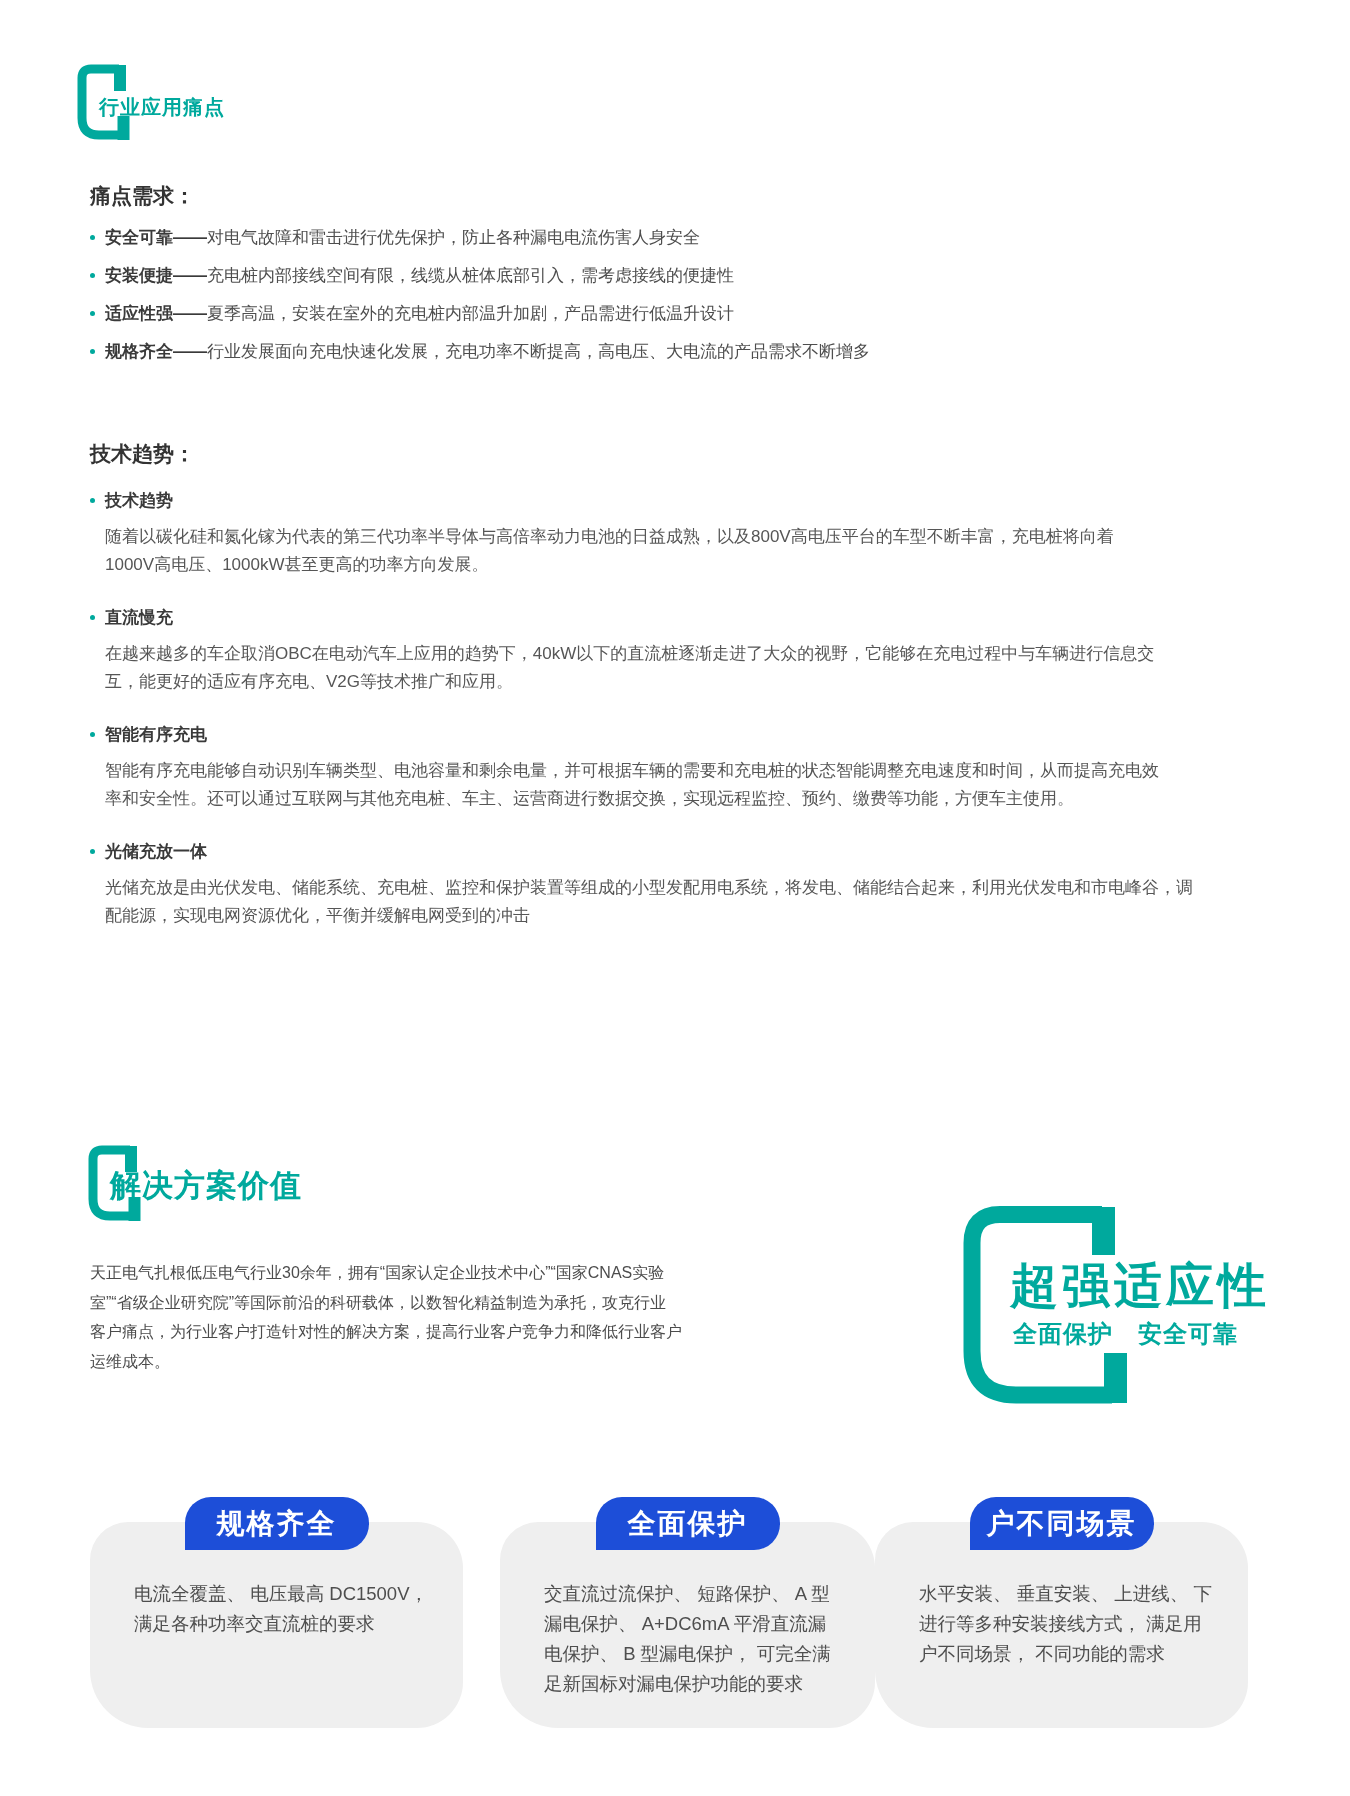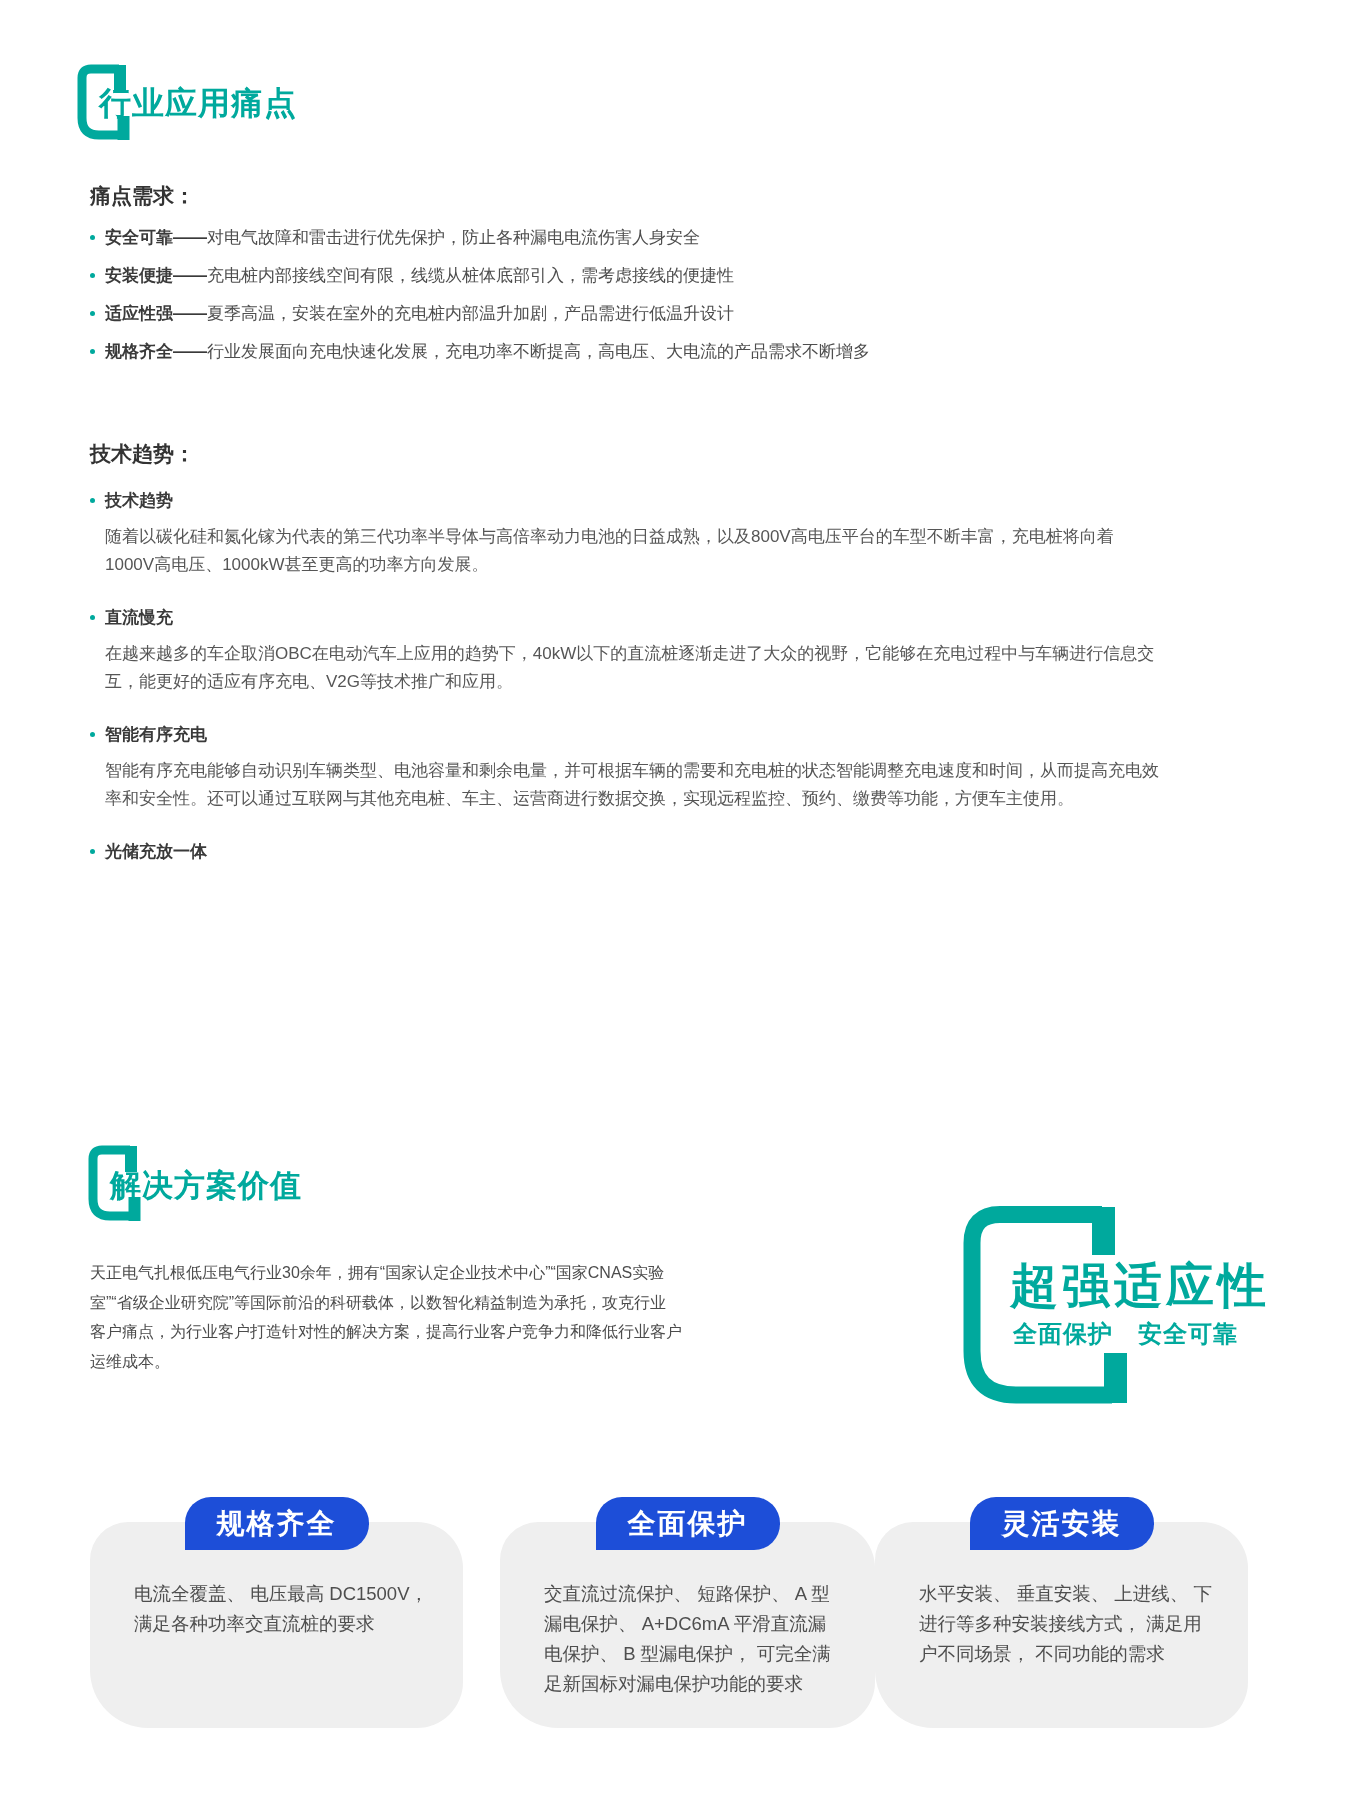--- a/index.html
+++ b/index.html
@@ -8,22 +8,22 @@
     font-family:"Liberation Sans","DejaVu Sans",sans-serif;
     -webkit-font-smoothing:antialiased;
   }
   .abs{position:absolute;}
   .preline{white-space:pre-line;}
 
   
   .sec-header{position:absolute;width:420px;height:78px;}
   .sec-header svg{position:absolute;left:0;top:0;}
   .sec-title{
-    position:absolute;left:22px;top:18px;
-    font-size:32px;font-weight:bold;color:#00A99D;letter-spacing:1px;white-space:nowrap;
+    position:absolute;left:22px;top:30px;
+    font-size:20px;font-weight:bold;color:#00A99D;letter-spacing:1px;white-space:nowrap;
   }
 
   
   .block-label{font-size:21px;font-weight:bold;color:#333333;white-space:nowrap;}
 
   
   .pain-list{left:90px;top:229px;width:1180px;}
   .pain-item{position:relative;padding-left:15px;margin-bottom:21px;font-size:17px;line-height:17px;white-space:nowrap;}
   .dot{position:absolute;left:0;top:6px;width:5px;height:5px;border-radius:50%;background:#00A99D;}
   .pain-lead{font-weight:bold;color:#3a3a3a;}
@@ -97,20 +97,22 @@
     <div class="trend-body preline">在越来越多的车企取消OBC在电动汽车上应用的趋势下，40kW以下的直流桩逐渐走进了大众的视野，它能够在充电过程中与车辆进行信息交
 互，能更好的适应有序充电、V2G等技术推广和应用。</div>
   </div>
   <div>
     <div class="trend-title"><span class="dot"></span><span>智能有序充电</span></div>
     <div class="trend-body preline">智能有序充电能够自动识别车辆类型、电池容量和剩余电量，并可根据车辆的需要和充电桩的状态智能调整充电速度和时间，从而提高充电效
 率和安全性。还可以通过互联网与其他充电桩、车主、运营商进行数据交换，实现远程监控、预约、缴费等功能，方便车主使用。</div>
   </div>
   <div>
     <div class="trend-title"><span class="dot"></span><span>光储充放一体</span></div>
+    <div class="trend-body preline">光储充放是由光伏发电、储能系统、充电桩、监控和保护装置等组成的小型发配用电系统，将发电、储能结合起来，利用光伏发电和市电峰谷，调
+配能源，实现电网资源优化，平衡并缓解电网受到的冲击</div>
   </div>
 </div>
 
 <div class="sec-header" style="left:88px;top:1145px;">
   <svg width="58" height="76" viewBox="0 0 58 76">
     <path d="M42 5 H14 Q5 5 5 14 V54 Q5 71 22 71 H46" stroke="#00A99D" stroke-width="9" fill="none"></path>
     <rect x="37" y="1" width="12" height="26" fill="#00A99D"></rect>
     <rect x="40.5" y="52" width="12" height="24" fill="#00A99D"></rect>
   </svg>
   <span class="sec-title" style="font-size:31px;top:20px;">解决方案价值</span>
@@ -139,18 +141,18 @@
   <div class="card card-2">
     <div class="card-panel"></div>
     <div class="card-pill"><span>全面保护</span></div>
     <div class="card-body preline">交直流过流保护、 短路保护、 A 型
 漏电保护、 A+DC6mA 平滑直流漏
 电保护、 B 型漏电保护， 可完全满
 足新国标对漏电保护功能的要求</div>
   </div>
   <div class="card card-3">
     <div class="card-panel"></div>
-    <div class="card-pill"><span>灵活安装</span></div>
+    <div class="card-pill"><span>户不同场景</span></div>
     <div class="card-body preline">水平安装、 垂直安装、 上进线、 下
 进行等多种安装接线方式， 满足用
 户不同场景， 不同功能的需求</div>
   </div>
 </div>
 
 </body></html>

